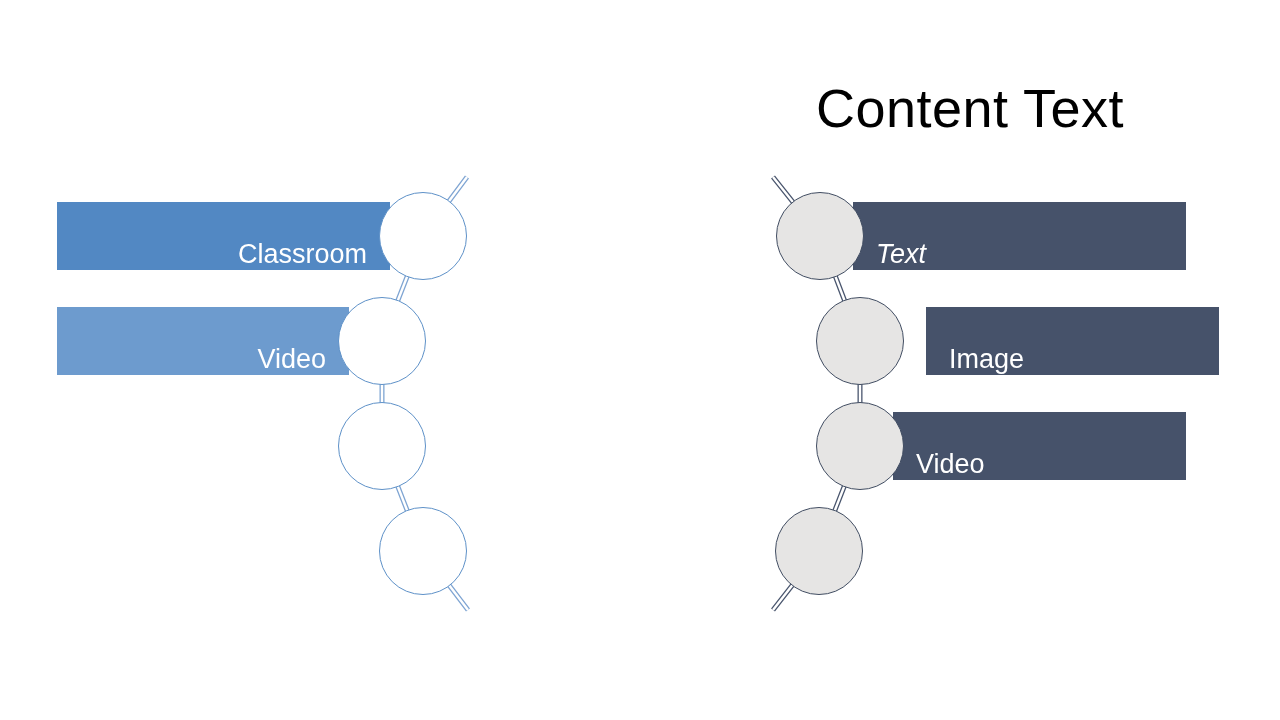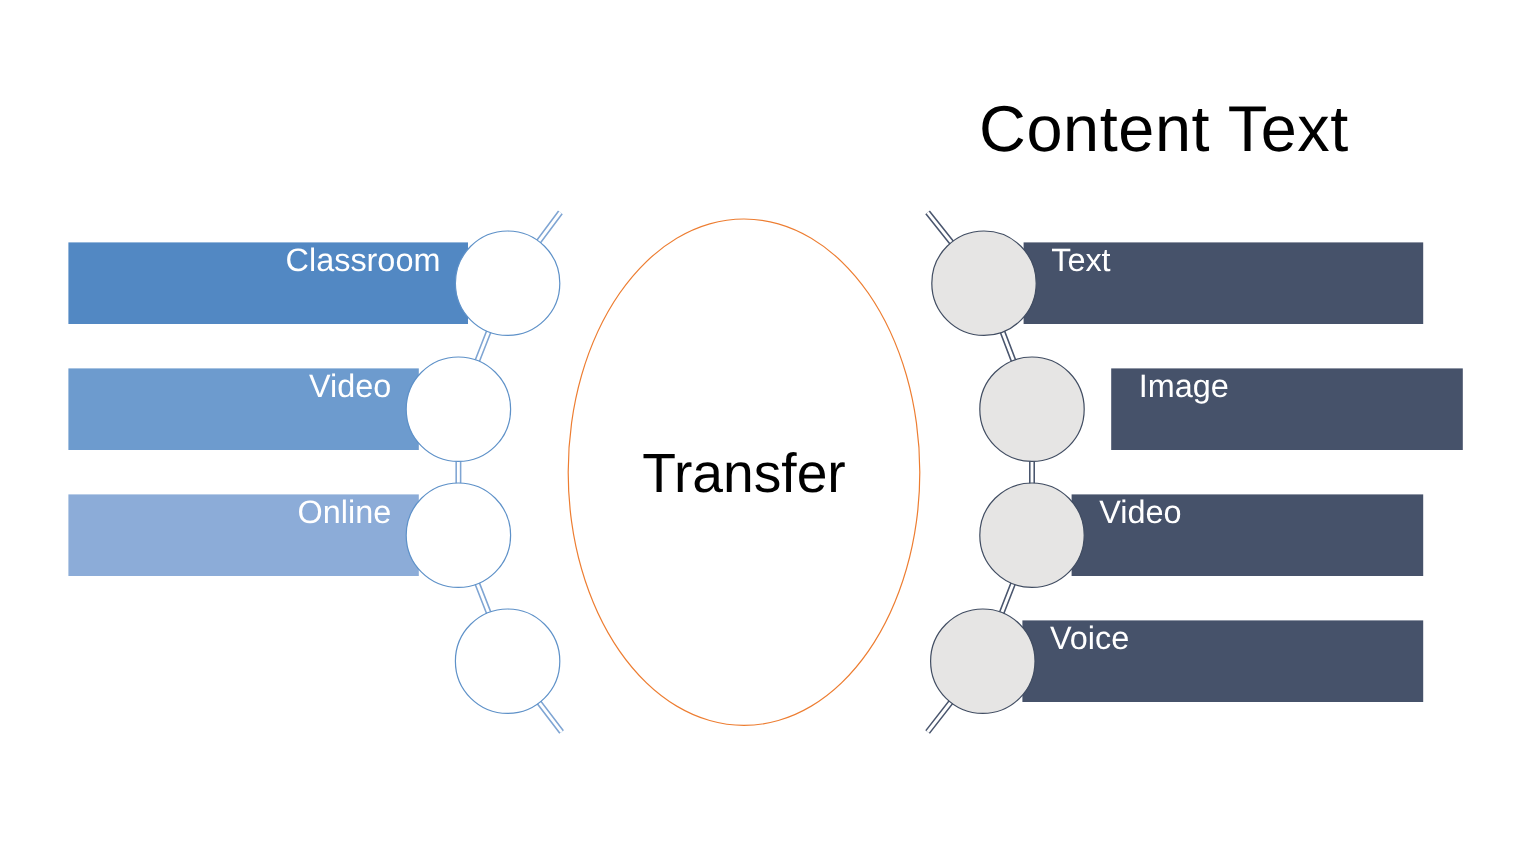--- a/index.html
+++ b/index.html
@@ -10,21 +10,21 @@
   .title {
     position:absolute; top:72px; height:72px; line-height:72px;
     text-align:center; font-size:54px; font-weight:300; color:#000000;
     letter-spacing:0.5px; z-index:1; white-space:nowrap;
   }
   #title-left  { left:65px;  width:400px; }
   #title-right { left:770px; width:400px; }
 
   .bar {
     position:absolute; height:68px; box-sizing:border-box;
-    display:flex; align-items:flex-start; color:#ffffff; font-size:27px;
+    display:flex; align-items:flex-end; color:#ffffff; font-size:27px;
     z-index:1;
   }
   .left-bar  { left:57px; justify-content:flex-end;  padding-right:23px; }
   .right-bar { justify-content:flex-start; padding-left:23px; }
   .row1 { top:202px; } .row2 { top:307px; } .row3 { top:412px; } .row4 { top:517px; }
   #bar-l1 { width:333px; } #bar-l2 { width:292px; }
   #bar-l3 { width:292px; } #bar-l4 { width:333px; }
   #bar-r1 { left:853px; width:333px; } #bar-r2 { left:926px; width:293px; }
   #bar-r3 { left:893px; width:293px; } #bar-r4 { left:852px; width:334px; }
 
@@ -55,51 +55,42 @@
 <div class="slide">
 
   <div class="title" id="title-right">Content Text</div>
 
   <div class="bar left-bar row1" id="bar-l1" style="background-color: rgb(82, 136, 195);">
     <span>Classroom</span>
   </div>
   <div class="bar left-bar row2" id="bar-l2" style="background-color: rgb(109, 155, 206);">
     <span>Video</span>
   </div>
-  <div class="bar left-bar row3" id="bar-l3" style="background-color: rgb(140, 172, 216);">
-    <span>Online</span>
-  </div>
 
-  <div class="bar right-bar row1" id="bar-r1" style="background-color: rgb(70, 82, 106);">
+  <div class="bar right-bar row1" id="bar-r1" style="background-color: rgb(70, 82, 106); font-style: italic;">
     <span>Text</span>
   </div>
   <div class="bar right-bar row2" id="bar-r2" style="background-color: rgb(70, 82, 106);">
     <span>Image</span>
   </div>
   <div class="bar right-bar row3" id="bar-r3" style="background-color: rgb(70, 82, 106);">
     <span>Video</span>
-  </div>
-  <div class="bar right-bar row4" id="bar-r4" style="background-color: rgb(70, 82, 106);">
-    <span>Voice</span>
   </div>
 
   <svg class="connectors" width="1280" height="720" viewBox="0 0 1280 720">
     <polyline points="467,177 423,236 382,341 382,446 423,551 468,610" fill="none" stroke-width="5" stroke="#7FA5D3"></polyline>
     <polyline points="467,177 423,236 382,341 382,446 423,551 468,610" fill="none" stroke="#ffffff" stroke-width="2.4"></polyline>
     <polyline points="773,177 820,236 860,341 860,446 819,551 773,610" fill="none" stroke-width="5" stroke="#4A566E"></polyline>
     <polyline points="773,177 820,236 860,341 860,446 819,551 773,610" fill="none" stroke="#ffffff" stroke-width="2.4"></polyline>
   </svg>
 
   <div class="circle" id="c-l1" style="background-color: rgb(255, 255, 255); border-color: rgb(94, 145, 200);"></div>
   <div class="circle" id="c-l2" style="background-color: rgb(255, 255, 255); border-color: rgb(94, 145, 200);"></div>
   <div class="circle" id="c-l3" style="background-color: rgb(255, 255, 255); border-color: rgb(94, 145, 200);"></div>
   <div class="circle" id="c-l4" style="background-color: rgb(255, 255, 255); border-color: rgb(94, 145, 200);"></div>
 
   <div class="circle" id="c-r1" style="background-color: rgb(230, 229, 228); border-color: rgb(65, 77, 98);"></div>
   <div class="circle" id="c-r2" style="background-color: rgb(230, 229, 228); border-color: rgb(65, 77, 98);"></div>
   <div class="circle" id="c-r3" style="background-color: rgb(230, 229, 228); border-color: rgb(65, 77, 98);"></div>
   <div class="circle" id="c-r4" style="background-color: rgb(230, 229, 228); border-color: rgb(65, 77, 98);"></div>
 
-  <div class="ellipse" style="border-color: rgb(237, 125, 49);">
-    <span>Transfer</span>
-  </div>
 
 </div>
 
 </body></html>

